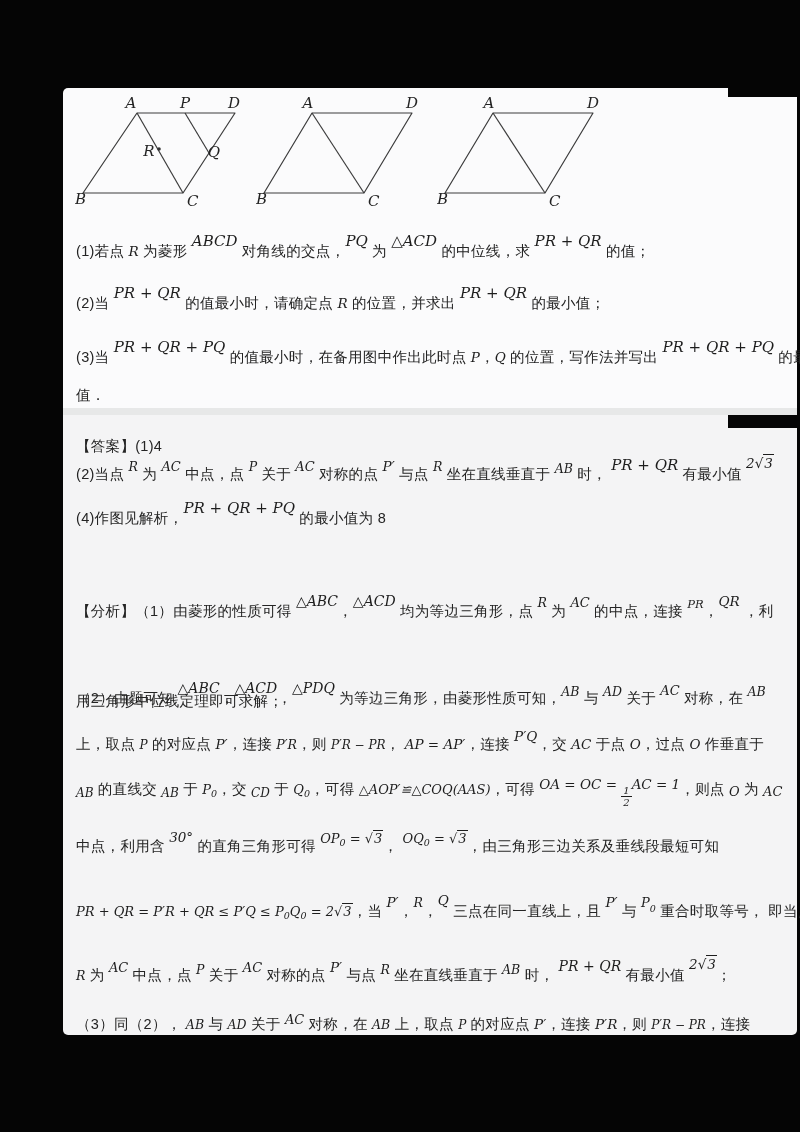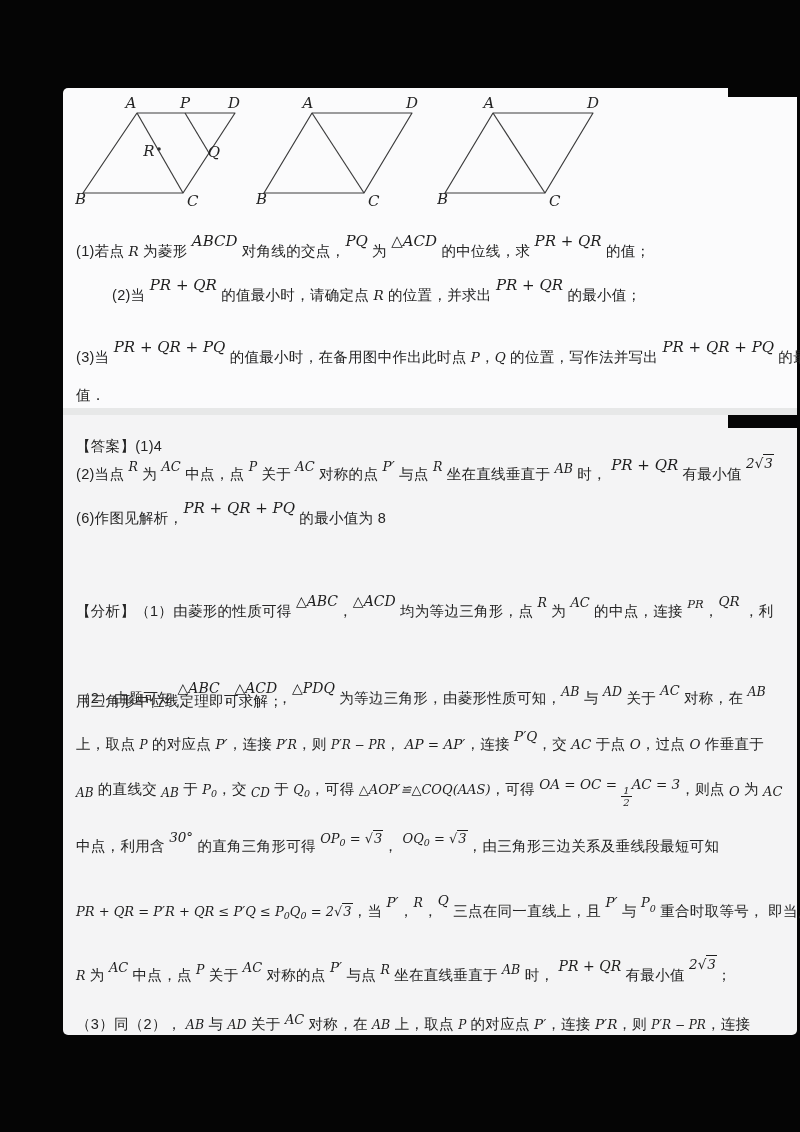--- a/index.html
+++ b/index.html
@@ -75,43 +75,43 @@
           <text class="figlabel" x="52" y="15" text-anchor="middle">A</text>
           <text class="figlabel" x="156" y="15" text-anchor="middle">D</text>
           <text class="figlabel" x="0" y="111">B</text>
           <text class="figlabel" x="112" y="113">C</text>
         </svg>
       </div>
     </div>
 
     <div id="q-lines">
         <div class="line" style="top: 152px;"><span class="cjk">(1)若点 </span><span class="math" style="font-size: 13.5px;">R</span><span class="cjk"> 为菱形 </span><span class="math" style="top: -10px;">ABCD</span><span class="cjk"> 对角线的交点，</span><span class="math" style="top: -10px;">PQ</span><span class="cjk"> 为 </span><span class="math" style="top: -10px;">△ACD</span><span class="cjk"> 的中位线，求 </span><span class="math" style="top: -10px;">PR + QR</span><span class="cjk"> 的值；</span></div>
-        <div class="line" style="top: 196px; margin-left: 36px;"><span class="cjk">(2)当 </span><span class="math" style="top: -10px;">PR + QR</span><span class="cjk"> 的值最小时，请确定点 </span><span class="math" style="font-size: 13.5px;">R</span><span class="cjk"> 的位置，并求出 </span><span class="math" style="top: -10px;">PR + QR</span><span class="cjk"> 的最小值；</span></div>
+        <div class="line" style="top: 204px;"><span class="cjk">(2)当 </span><span class="math" style="top: -10px;">PR + QR</span><span class="cjk"> 的值最小时，请确定点 </span><span class="math" style="font-size: 13.5px;">R</span><span class="cjk"> 的位置，并求出 </span><span class="math" style="top: -10px;">PR + QR</span><span class="cjk"> 的最小值；</span></div>
         <div class="line" style="top: 258px;"><span class="cjk">(3)当 </span><span class="math" style="top: -10px;">PR + QR + PQ</span><span class="cjk"> 的值最小时，在备用图中作出此时点 </span><span class="math" style="font-size: 13.5px;">P</span><span class="cjk">，</span><span class="math" style="font-size: 13.5px;">Q</span><span class="cjk"> 的位置，写作法并写出 </span><span class="math" style="top: -10px;">PR + QR + PQ</span><span class="cjk"> 的最小</span></div>
         <div class="line" style="top: 296px;"><span class="cjk">值．</span></div>
       </div>
   </section>
 
   <div class="seam"></div>
 
   <section class="card answer">
     <div id="a-lines">
         <div class="line" style="top: 20px;"><span class="cjk">【答案】(1)4</span></div>
         <div class="line" style="top: 48px;"><span class="cjk">(2)当点 </span><span class="math" style="top: -8px; font-size: 12.5px;">R</span><span class="cjk"> 为 </span><span class="math" style="top: -8px; font-size: 13px;">AC</span><span class="cjk"> 中点，点 </span><span class="math" style="top: -8px; font-size: 12.5px;">P</span><span class="cjk"> 关于 </span><span class="math" style="top: -8px; font-size: 13px;">AC</span><span class="cjk"> 对称的点 </span><span class="math" style="top: -8px; font-size: 13.5px;">P′</span><span class="cjk"> 与点 </span><span class="math" style="top: -8px; font-size: 12.5px;">R</span><span class="cjk"> 坐在直线垂直于 </span><span class="math" style="top: -6px; font-size: 12.5px;">AB</span><span class="cjk"> 时， </span><span class="math" style="top: -9px;">PR + QR</span><span class="cjk"> 有最小值 </span><span class="math" style="top: -11px; font-size: 13.5px;">2</span><span class="math sqrt" style="top: -11px; font-size: 13.5px;"><span class="rsign">√</span><span class="rad">3</span></span></div>
-        <div class="line" style="top: 92px;"><span class="cjk">(6)作图见解析，</span><span class="math" style="top: -10px;">PR + QR + PQ</span><span class="cjk"> 的最小值为 8</span></div>
+        <div class="line" style="top: 92px;"><span class="cjk">(4)作图见解析，</span><span class="math" style="top: -10px;">PR + QR + PQ</span><span class="cjk"> 的最小值为 8</span></div>
       </div>
     <div id="n-lines">
         <div class="line" style="top: 185px;"><span class="cjk">【分析】（1）由菱形的性质可得 </span><span class="math" style="top: -10px; font-size: 14px;">△ABC</span><span class="cjk">，</span><span class="math" style="top: -10px; font-size: 14px;">△ACD</span><span class="cjk"> 均为等边三角形，点 </span><span class="math" style="top: -9px; font-size: 12.5px;">R</span><span class="cjk"> 为 </span><span class="math" style="top: -9px; font-size: 13px;">AC</span><span class="cjk"> 的中点，连接 </span><span class="math" style="top: -8px; font-size: 11.5px;">PR</span><span class="cjk">，</span><span class="math" style="top: -10px; font-size: 13.5px;">QR</span><span class="cjk"> ，利</span></div>
         <div class="line" style="top: 228px; margin-top: 47px;"><span class="cjk">用三角形中位线定理即可求解；</span></div>
         <div class="line" style="top: 272px;"><span class="cjk">（2）由题可知 </span><span class="math" style="top: -10px; font-size: 14px;">△ABC</span><span class="cjk">，</span><span class="math" style="top: -10px; font-size: 14px;">△ACD</span><span class="cjk">，</span><span class="math" style="top: -10px; font-size: 14px;">△PDQ</span><span class="cjk"> 为等边三角形，由菱形性质可知，</span><span class="math" style="top: -7px; font-size: 12.5px;">AB</span><span class="cjk"> 与 </span><span class="math" style="top: -7px; font-size: 12.5px;">AD</span><span class="cjk"> 关于 </span><span class="math" style="top: -8px; font-size: 13px;">AC</span><span class="cjk"> 对称，在 </span><span class="math" style="top: -7px; font-size: 12.5px;">AB</span></div>
         <div class="line" style="top: 318px;"><span class="cjk">上，取点 </span><span class="math" style="font-size: 12px;">P</span><span class="cjk"> 的对应点 </span><span class="math" style="font-size: 13.5px;">P′</span><span class="cjk">，连接 </span><span class="math" style="font-size: 12.5px;">P′R</span><span class="cjk">，则 </span><span class="math" style="font-size: 12px;">P′R − PR</span><span class="cjk">， </span><span class="math" style="font-size: 13.5px;">AP = AP′</span><span class="cjk">，连接 </span><span class="math" style="top: -8px; font-size: 13.5px;">P′Q</span><span class="cjk">，交 </span><span class="math" style="font-size: 13.5px;">AC</span><span class="cjk"> 于点 </span><span class="math" style="font-size: 13.5px;">O</span><span class="cjk">，过点 </span><span class="math" style="font-size: 13.5px;">O</span><span class="cjk"> 作垂直于</span></div>
         <div class="line" style="top: 363px;"><span class="math" style="top: 3px; font-size: 12px;">AB</span><span class="cjk"> 的直线交 </span><span class="math" style="top: 3px; font-size: 12px;">AB</span><span class="cjk"> 于 </span><span class="math" style="font-size: 13px;">P</span><span class="msub">0</span><span class="cjk">，交 </span><span class="math" style="top: 3px; font-size: 12px;">CD</span><span class="cjk"> 于 </span><span class="math" style="font-size: 13px;">Q</span><span class="msub">0</span><span class="cjk">，可得 </span><span class="math" style="font-size: 13px;">△AOP′≌△COQ(AAS)</span><span class="cjk">，可得 </span><span class="math" style="top: -5px; font-size: 13.5px;">OA = OC = </span><span class="frac" style="top: -5px;">
             <span class="num">1</span>
             <span class="den">2</span>
-          </span><span class="math" style="top: -5px; font-size: 13.5px;">AC = 3</span><span class="cjk">，则点 </span><span class="math" style="top: 2px; font-size: 13px;">O</span><span class="cjk"> 为 </span><span class="math" style="top: 2px; font-size: 13px;">AC</span></div>
+          </span><span class="math" style="top: -5px; font-size: 13.5px;">AC = 1</span><span class="cjk">，则点 </span><span class="math" style="top: 2px; font-size: 13px;">O</span><span class="cjk"> 为 </span><span class="math" style="top: 2px; font-size: 13px;">AC</span></div>
         <div class="line" style="top: 420px;"><span class="cjk">中点，利用含 </span><span class="math" style="top: -9px; font-size: 13.5px;">30°</span><span class="cjk"> 的直角三角形可得 </span><span class="math" style="top: -8px; font-size: 13px;">OP</span><span class="msub" style="top: -8px;">0</span><span class="math" style="top: -8px; font-size: 13px;"> = </span><span class="math sqrt" style="top: -8px; font-size: 13px;"><span class="rsign">√</span><span class="rad">3</span></span><span class="cjk">， </span><span class="math" style="top: -8px; font-size: 13px;">OQ</span><span class="msub" style="top: -8px;">0</span><span class="math" style="top: -8px; font-size: 13px;"> = </span><span class="math sqrt" style="top: -8px; font-size: 13px;"><span class="rsign">√</span><span class="rad">3</span></span><span class="cjk">，由三角形三边关系及垂线段最短可知</span></div>
         <div class="line" style="top: 485px;"><span class="math" style="font-size: 13px;">PR + QR = P′R + QR ≤ P′Q ≤ P</span><span class="msub">0</span><span class="math" style="font-size: 13px;">Q</span><span class="msub">0</span><span class="math" style="font-size: 13px;"> = 2</span><span class="math sqrt" style="font-size: 13px;"><span class="rsign">√</span><span class="rad">3</span></span><span class="cjk">，当 </span><span class="math" style="top: -9px; font-size: 13.5px;">P′</span><span class="cjk">，</span><span class="math" style="top: -9px; font-size: 12.5px;">R</span><span class="cjk">，</span><span class="math" style="top: -11px; font-size: 13.5px;">Q</span><span class="cjk"> 三点在同一直线上，且 </span><span class="math" style="top: -9px; font-size: 13.5px;">P′</span><span class="cjk"> 与 </span><span class="math" style="top: -9px; font-size: 13px;">P</span><span class="msub" style="top: -7px;">0</span><span class="cjk"> 重合时取等号， 即当点</span></div>
         <div class="line" style="top: 549px;"><span class="math" style="font-size: 12.5px;">R</span><span class="cjk"> 为 </span><span class="math" style="top: -8px; font-size: 13px;">AC</span><span class="cjk"> 中点，点 </span><span class="math" style="top: -6px; font-size: 12.5px;">P</span><span class="cjk"> 关于 </span><span class="math" style="top: -8px; font-size: 13px;">AC</span><span class="cjk"> 对称的点 </span><span class="math" style="top: -8px; font-size: 13.5px;">P′</span><span class="cjk"> 与点 </span><span class="math" style="top: -6px; font-size: 12.5px;">R</span><span class="cjk"> 坐在直线垂直于 </span><span class="math" style="top: -6px; font-size: 12.5px;">AB</span><span class="cjk"> 时， </span><span class="math" style="top: -9px; font-size: 14px;">PR + QR</span><span class="cjk"> 有最小值 </span><span class="math" style="top: -11px; font-size: 13.5px;">2</span><span class="math sqrt" style="top: -11px; font-size: 13.5px;"><span class="rsign">√</span><span class="rad">3</span></span><span class="cjk">；</span></div>
         <div class="line" style="top: 598px;"><span class="cjk">（3）同（2）， </span><span class="math" style="font-size: 12.5px;">AB</span><span class="cjk"> 与 </span><span class="math" style="font-size: 12.5px;">AD</span><span class="cjk"> 关于 </span><span class="math" style="top: -5px; font-size: 13px;">AC</span><span class="cjk"> 对称，在 </span><span class="math" style="font-size: 12.5px;">AB</span><span class="cjk"> 上，取点 </span><span class="math" style="font-size: 12px;">P</span><span class="cjk"> 的对应点 </span><span class="math" style="font-size: 13.5px;">P′</span><span class="cjk">，连接 </span><span class="math" style="font-size: 13.5px;">P′R</span><span class="cjk">，则 </span><span class="math" style="font-size: 12px;">P′R − PR</span><span class="cjk">，连接</span></div>
       </div>
   </section>
 
   <div class="notch notch-q"></div>
   <div class="notch notch-a"></div>
 </div>

